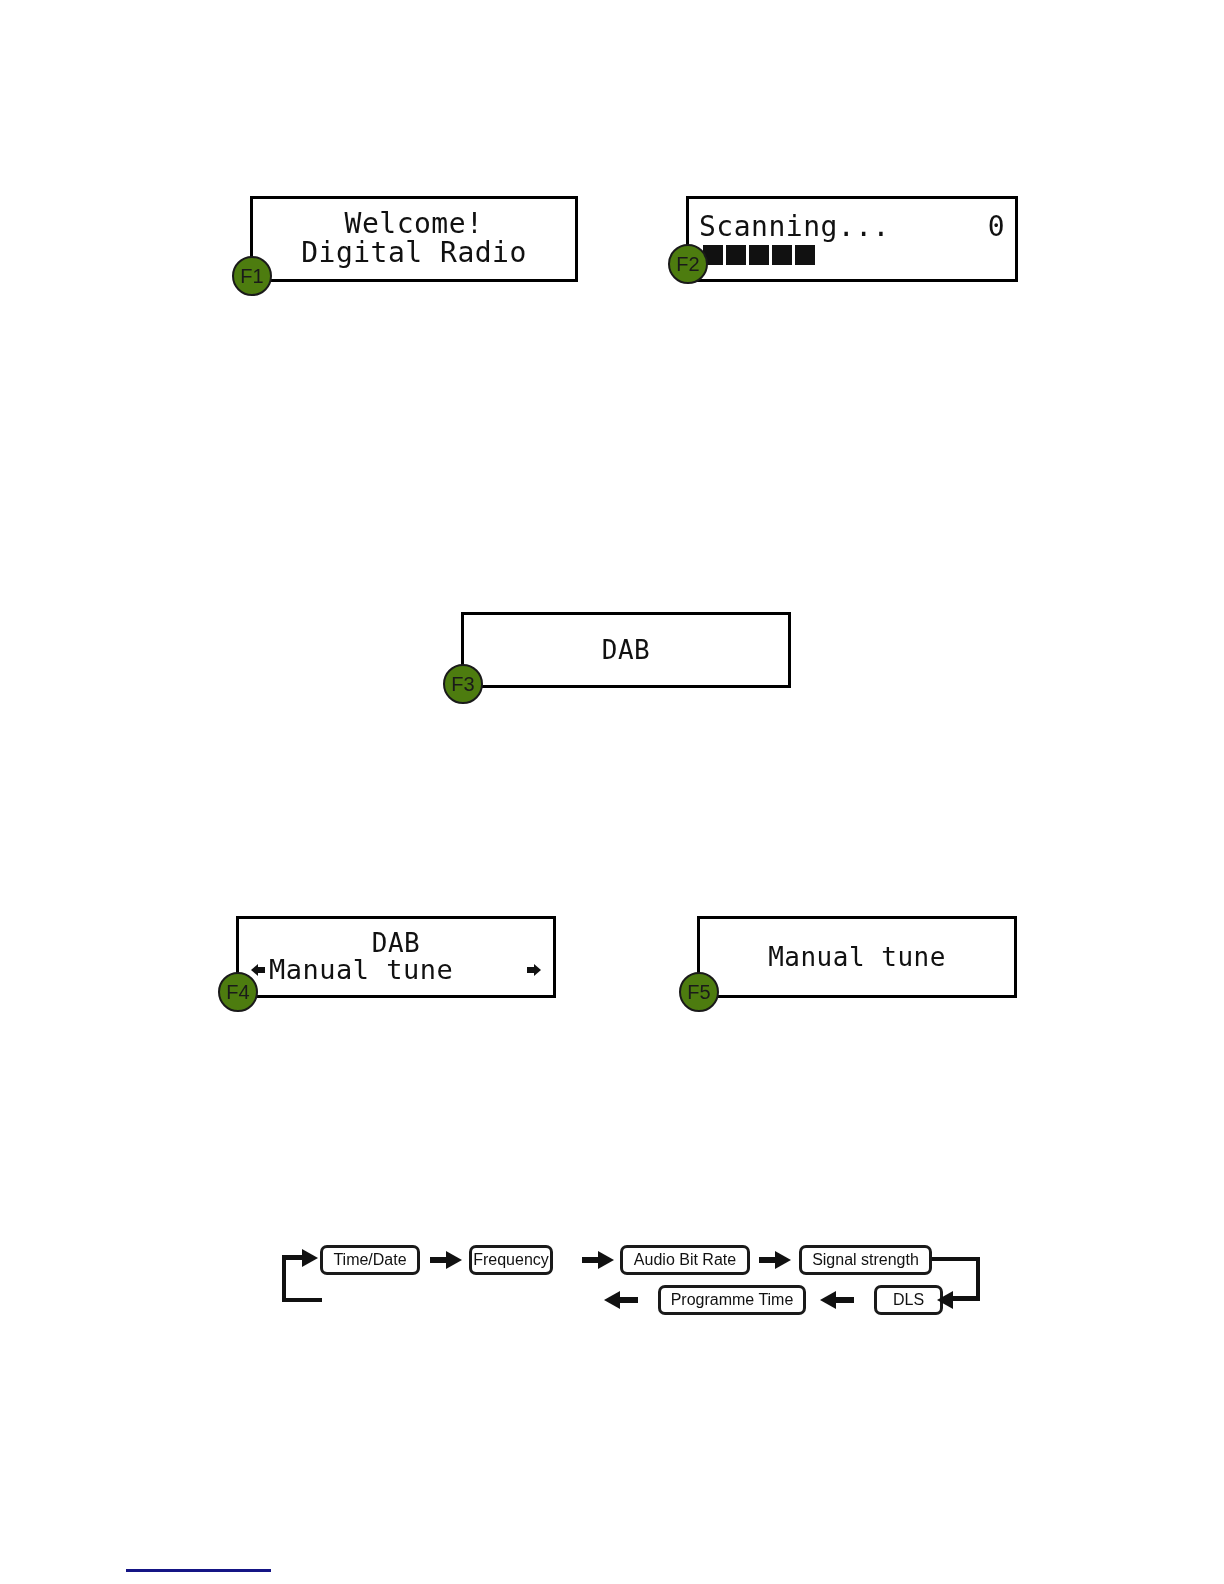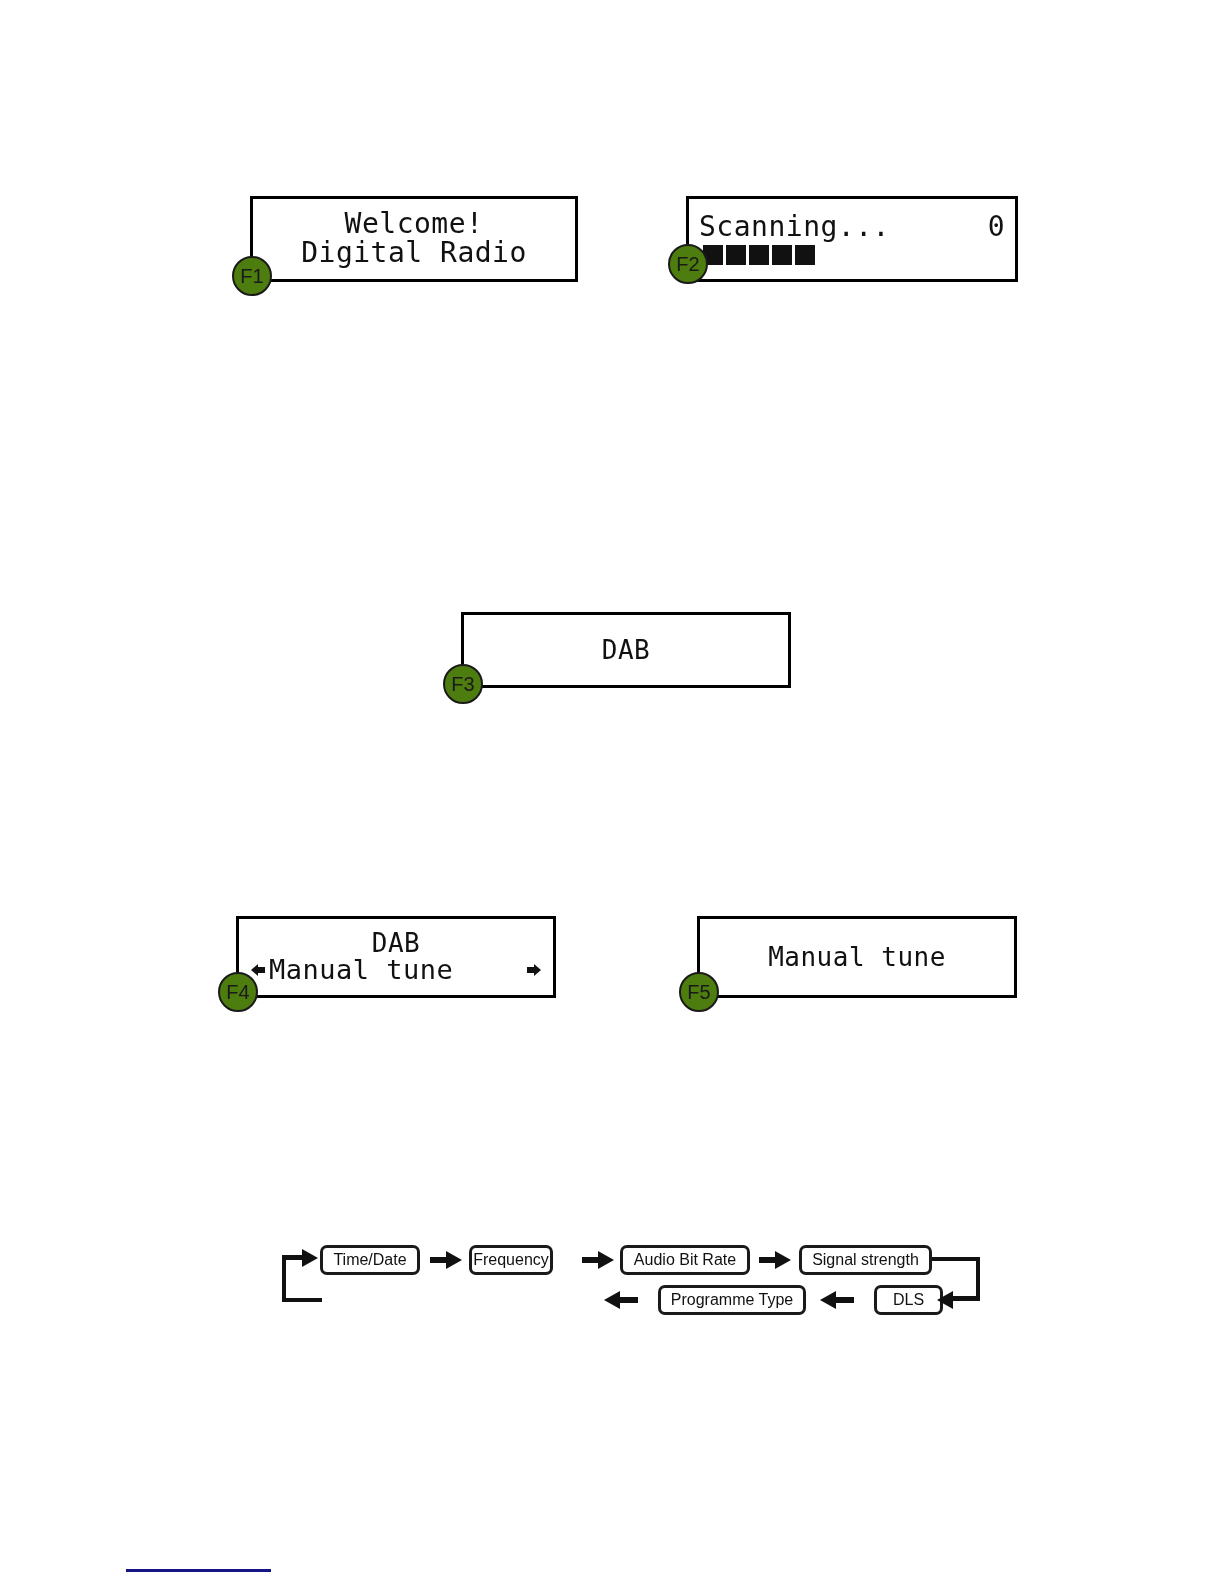--- a/index.html
+++ b/index.html
@@ -244,21 +244,21 @@
   <div class="f-label" style="left:-18px; top:56px;">F5</div>
 </div>
 
 <div id="flow-diagram">
 
   <div class="flow-box" style="left:40px; top:15px; width:100px;">Time/Date</div>
   <div class="flow-box" style="left:189px; top:15px; width:84px;">Frequency</div>
   <div class="flow-box" style="left:340px; top:15px; width:130px;">Audio Bit Rate</div>
   <div class="flow-box" style="left:519px; top:15px; width:133px;">Signal strength</div>
 
-  <div class="flow-box" style="left:378px; top:55px; width:148px;">Programme Type</div>
+  <div class="flow-box" style="left:378px; top:55px; width:148px;">Programme Time</div>
   <div class="flow-box" style="left:594px; top:55px; width:69px;">DLS</div>
 
   <div class="flow-arrow-tail" style="left:150px; top:27px; width:18px;"></div>
   <div class="flow-arrow r" style="left:166px; top:21px;"></div>
 
   <div class="flow-arrow-tail" style="left:302px; top:27px; width:18px;"></div>
   <div class="flow-arrow r" style="left:318px; top:21px;"></div>
 
   <div class="flow-arrow-tail" style="left:479px; top:27px; width:18px;"></div>
   <div class="flow-arrow r" style="left:495px; top:21px;"></div>

